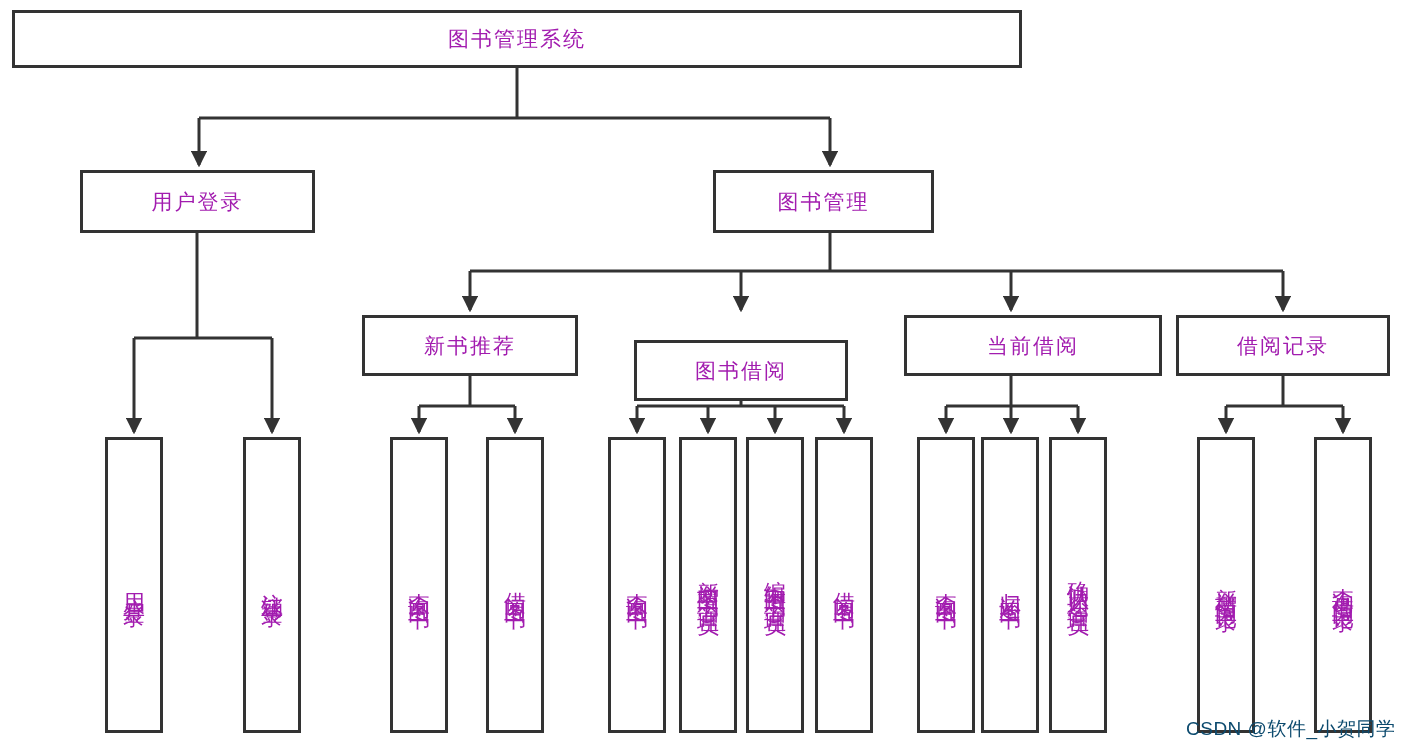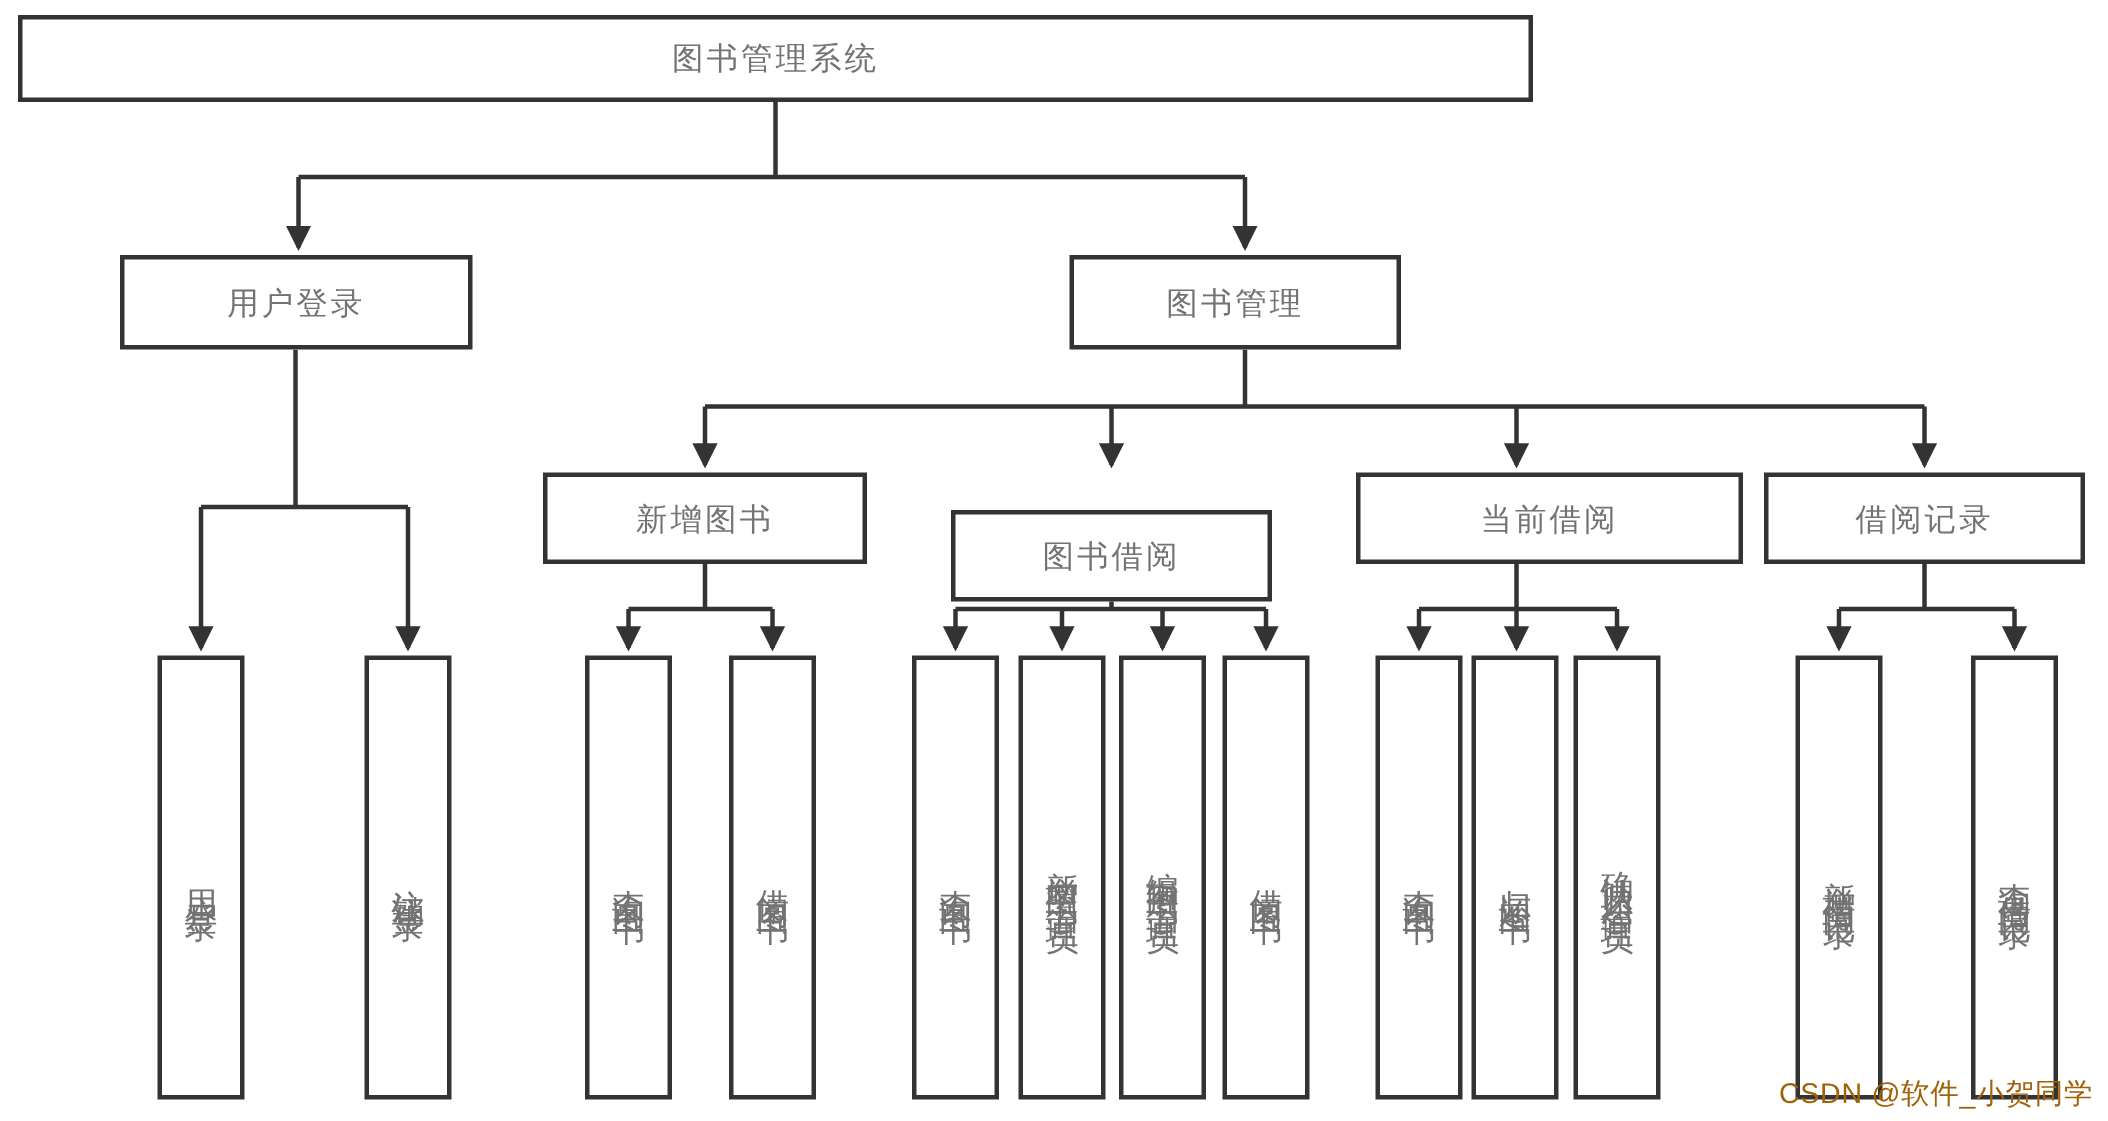--- a/index.html
+++ b/index.html
@@ -23,21 +23,21 @@
     pointer-events: none;
   }
   .box {
     position: absolute;
     box-sizing: border-box;
     border: 3px solid #333333;
     background: #ffffff;
     display: flex;
     align-items: center;
     justify-content: center;
-    color: #737373;
+    color: #a21caf;
     text-align: center;
   }
   .hbox {
     font-size: 21px;
     letter-spacing: 2px;
   }
   .root {
     font-size: 21px;
     letter-spacing: 2px;
   }
@@ -47,21 +47,21 @@
     font-size: 22px;
     letter-spacing: 5px;
     line-height: 1;
   }
   .watermark {
     position: absolute;
     left: 1186px;
     top: 716px;
     width: 215px;
     font-size: 19px;
-    color: #a16207;
+    color: #0c4a6e;
     letter-spacing: 0.5px;
     white-space: nowrap;
   }
 </style>
 </head>
 <body>
 
 <div id="stage">
 
   <svg id="connectors" viewBox="0 0 1405 747" xmlns="http://www.w3.org/2000/svg">
@@ -112,21 +112,21 @@
       <path d="M 1226 406 V 432" marker-end="url(#arrow)"></path>
       <path d="M 1343 406 V 432" marker-end="url(#arrow)"></path>
     </g>
   </svg>
 
   <div class="box root" style="left:12px; top:10px; width:1010px; height:58px;">图书管理系统</div>
 
   <div class="box hbox" style="left:80px; top:170px; width:235px; height:63px;">用户登录</div>
   <div class="box hbox" style="left:713px; top:170px; width:221px; height:63px;">图书管理</div>
 
-  <div class="box hbox" style="left:362px; top:315px; width:216px; height:61px;">新增图书</div>
+  <div class="box hbox" style="left:362px; top:315px; width:216px; height:61px;">新书推荐</div>
   <div class="box hbox" style="left:634px; top:315px; width:214px; height:61px;margin-top:25px;">图书借阅</div>
   <div class="box hbox" style="left:904px; top:315px; width:258px; height:61px;">当前借阅</div>
   <div class="box hbox" style="left:1176px; top:315px; width:214px; height:61px;">借阅记录</div>
 
   <div class="box vbox" style="left:105px; top:437px; width:58px; height:296px;">用户登录</div>
   <div class="box vbox" style="left:243px; top:437px; width:58px; height:296px;">注销登录</div>
 
   <div class="box vbox" style="left:390px; top:437px; width:58px; height:296px;">查询图书</div>
   <div class="box vbox" style="left:486px; top:437px; width:58px; height:296px;">借阅图书</div>
 

